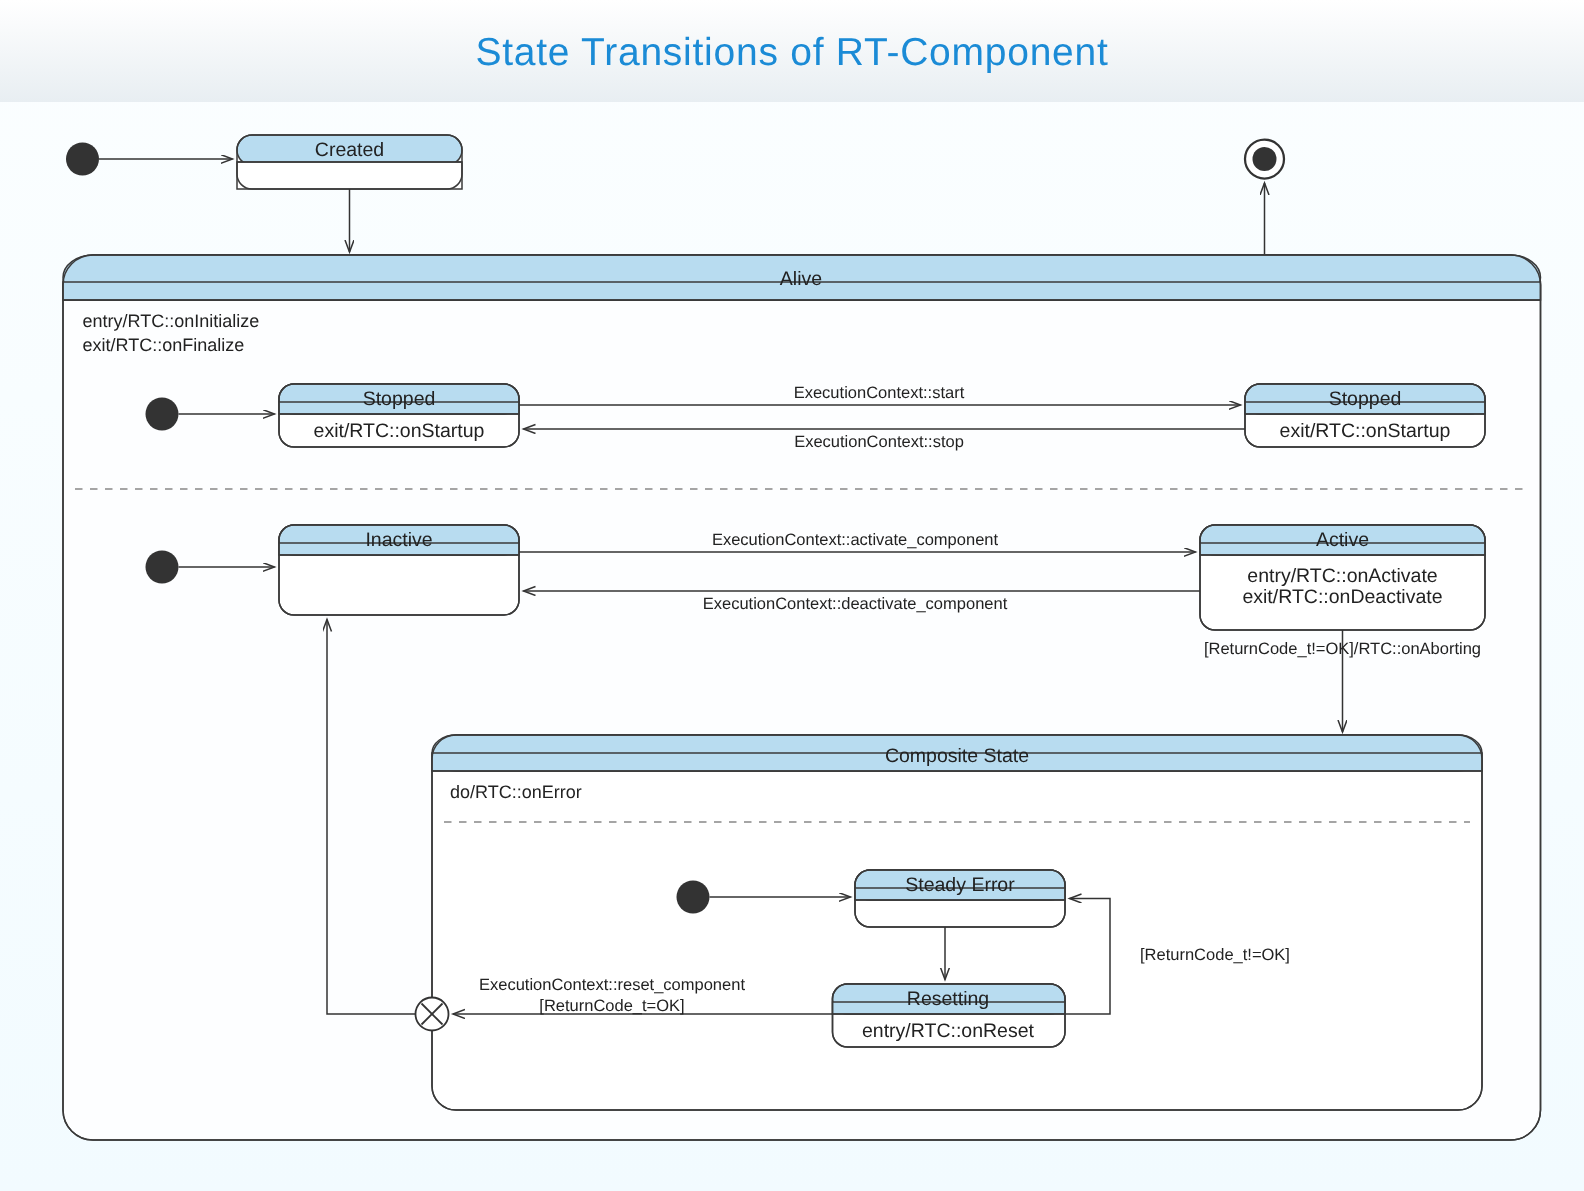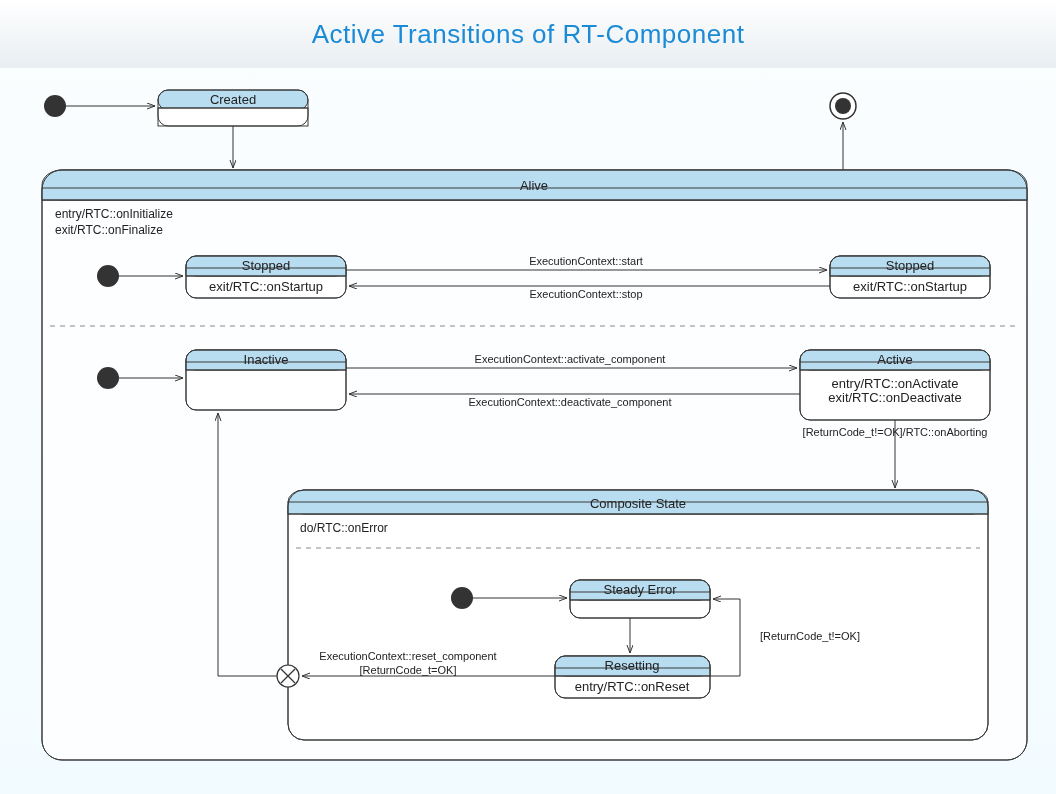--- a/index.html
+++ b/index.html
@@ -13,21 +13,21 @@
   .action-text { font-size: 12px; font-family: Arial; fill: #222; }
   .trans-text { font-size: 11px; font-family: Arial; fill: #222; text-anchor: middle; }
   .arrow { stroke: #333; stroke-width: 1; fill: none; }
   .dash { stroke: #888; stroke-width: 1; stroke-dasharray: 5,5; fill: none; }
 </style>
 </head>
 <body>
 
 <div class="page">
   <div class="title-bar">
-    <span class="title">Active Transitions of RT-Component</span>
+    <span class="title">State Transitions of RT-Component</span>
   </div>
 
   <svg width="1056" height="794">
     <defs>
       <marker id="ah" markerWidth="10" markerHeight="10" refX="8" refY="3" orient="auto">
         <path d="M0,0 L8,3 L0,6" fill="none" stroke="#333" stroke-width="1"></path>
       </marker>
     </defs>
 
     <circle cx="55" cy="106" r="11" fill="#333"></circle>

